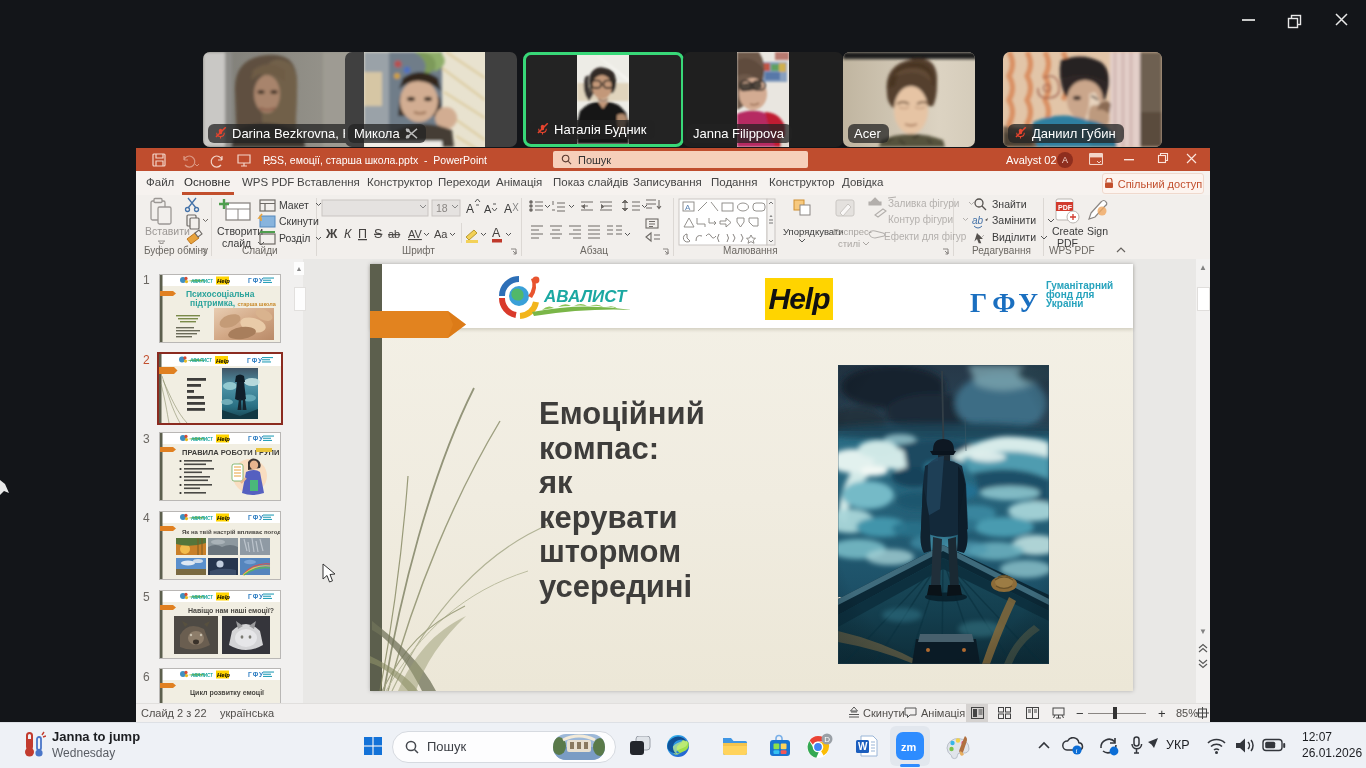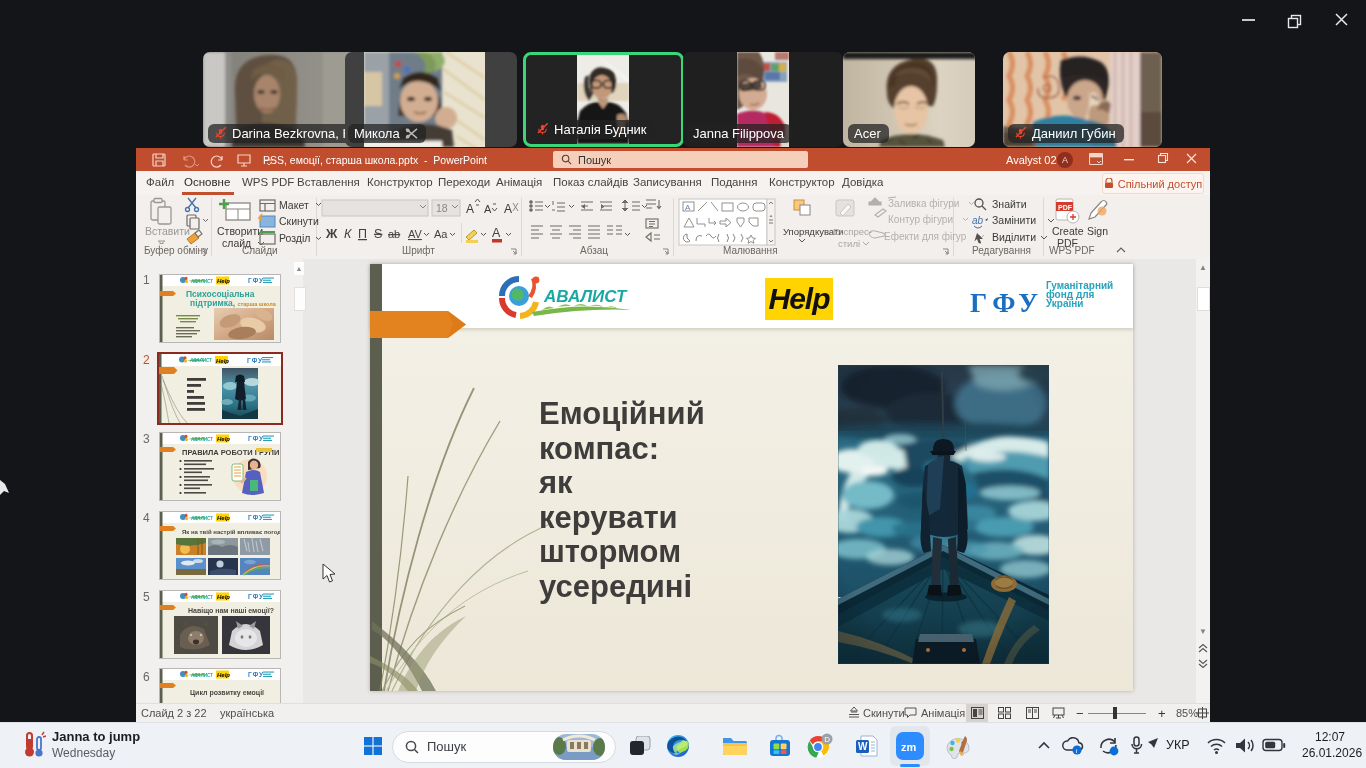--- a/index.html
+++ b/index.html
@@ -1139,14 +1139,14 @@
     </svg>
 <svg class="abs" style="left:1234px;top:13px" width="22" height="19" viewBox="0 0 22 19">
       <path d="M2 7 h4 l5-4.5 v14 L6 12 H2 Z" fill="#33363c"></path>
       <path d="M14 6 a5 5 0 0 1 0 7 M17 4 a8.5 8.5 0 0 1 0 11" stroke="#33363c" stroke-width="1.5" fill="none"></path>
     </svg>
 <svg class="abs" style="left:1262px;top:15px" width="24" height="15" viewBox="0 0 24 15">
       <rect x="1" y="1.5" width="19" height="11" rx="3" fill="none" stroke="#33363c" stroke-width="1.4"></rect>
       <rect x="3.2" y="3.8" width="10" height="6.5" rx="1.5" fill="#33363c"></rect>
       <rect x="21.2" y="5" width="2" height="5" rx="1" fill="#33363c"></rect>
     </svg>
-<div class="abs" style="left:1302px;top:6px;width:56px;text-align:center;font-size:12px;color:#1b1d21;line-height:16px">12:07<br>26.01.2026</div>
+<div class="abs" style="left:1302px;top:6px;width:56px;text-align:left;font-size:12px;color:#1b1d21;line-height:16px">12:07<br>26.01.2026</div>
 </div>
 
 </body></html>

